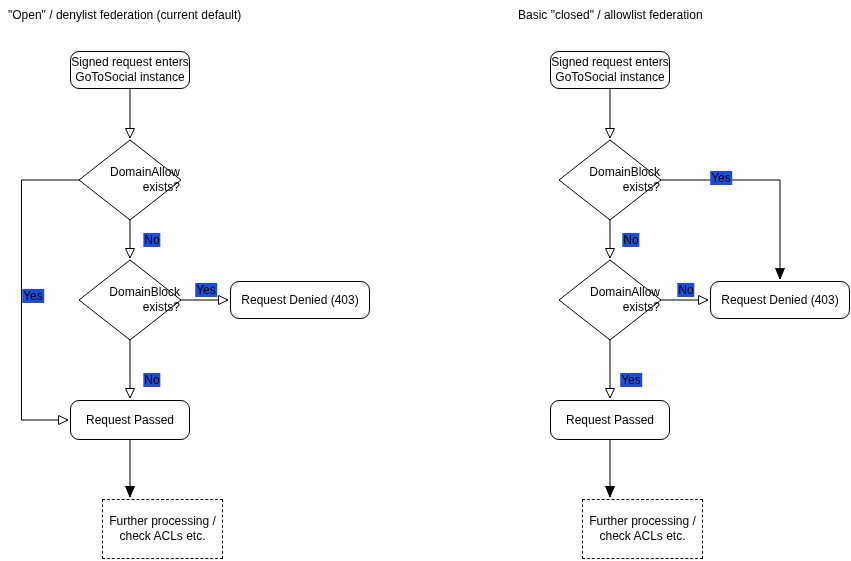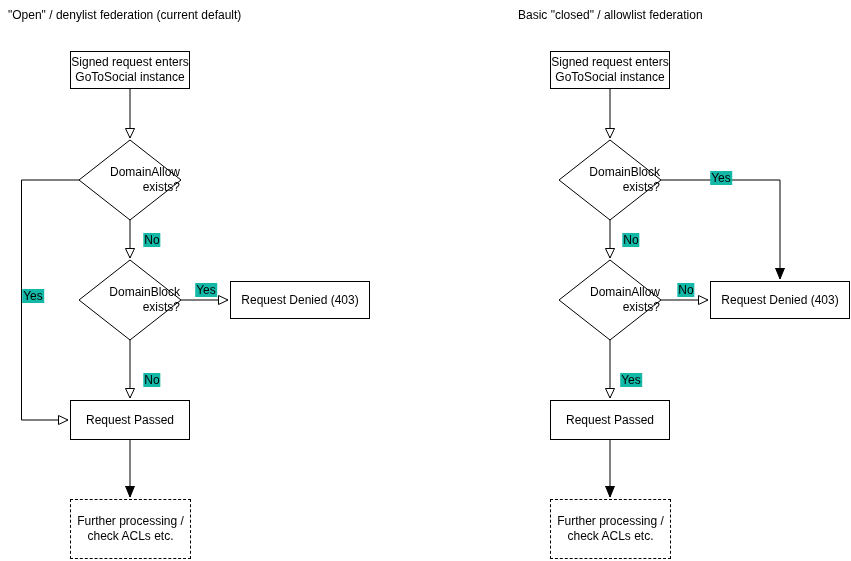--- a/index.html
+++ b/index.html
@@ -6,30 +6,30 @@
   .canvas{
     position:relative;width:851px;height:561px;background:#ffffff;
     font-family:"Liberation Sans",sans-serif;font-size:12px;color:#000000;
     overflow:hidden;
   }
   .wires{position:absolute;left:0;top:0;width:851px;height:561px;}
   .chart-title{position:absolute;white-space:nowrap;}
   .node{
     position:absolute;display:flex;flex-direction:column;align-items:center;
     justify-content:center;text-align:center;background:#ffffff;
-    border:1px solid #000000;border-radius:0;line-height:15px;box-sizing:border-box;
+    border:1px solid #000000;border-radius:9px;line-height:15px;box-sizing:border-box;
   }
-  .node.dashed{border-style:dashed;border-radius:0;}
+  .node.dashed{border-style:dashed;border-radius:0;margin-left:32px;}
   .node span{display:block;}
   .diamond-label{
     position:absolute;text-align:right;line-height:15px;pointer-events:none;
   }
   .diamond-label span{display:block;}
   .edge-label{
-    position:absolute;transform:translate(-50%,-50%);background:#14b8a6;
+    position:absolute;transform:translate(-50%,-50%);background:#1d4ed8;
     padding:0 1px;line-height:14px;white-space:nowrap;
   }
 </style>
 </head>
 <body>
 
 <div class="canvas">
 
   <svg class="wires" viewBox="0 0 851 561" xmlns="http://www.w3.org/2000/svg">
     <defs>

